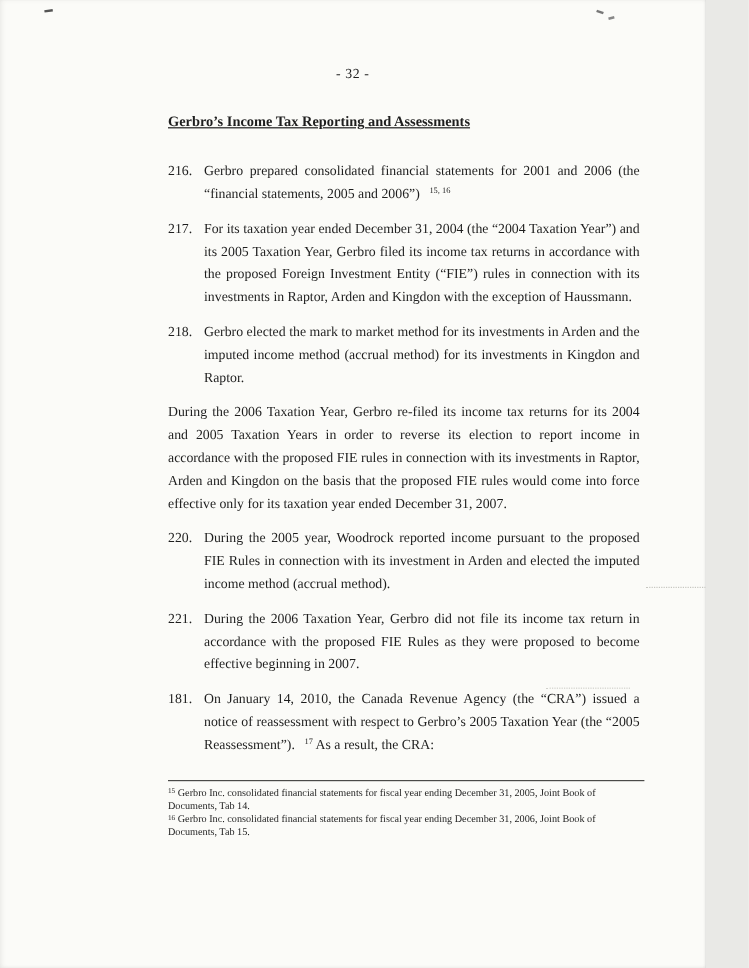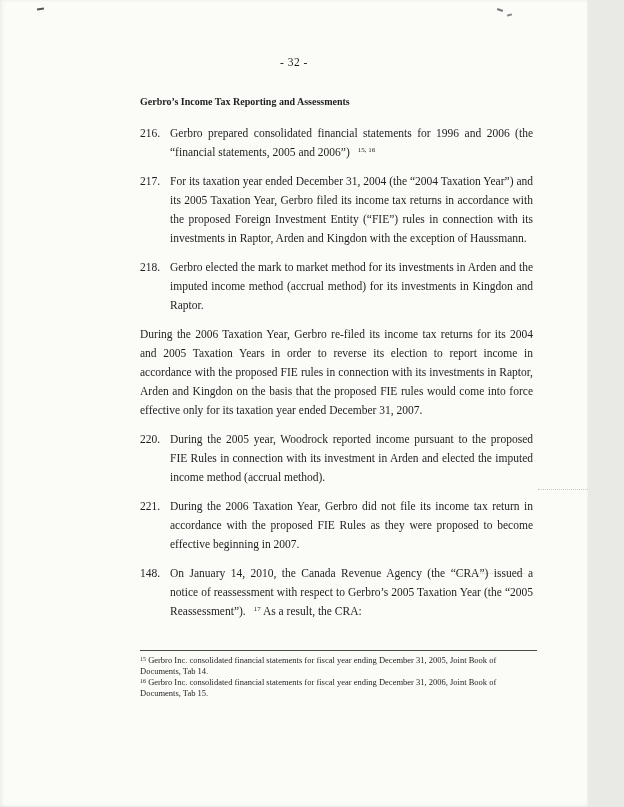--- a/index.html
+++ b/index.html
@@ -22,24 +22,25 @@
     top: 56px; left: 0; width: 100%;
     text-align: center;
     font-size: 11.5px;
     letter-spacing: 0.5px;
   }
   .content {
     position: absolute;
     top: 92px; left: 140px; width: 393px;
   }
   .heading {
-    font-size: 10px;
+    font-size: 12px;
     font-weight: bold;
+    text-decoration: underline;
     line-height: 19px;
-    margin: 0 0 13px 0;
+    margin: 0 0 23px 0;
   }
   .para {
     display: flex;
     font-size: 11.5px;
     line-height: 19px;
     margin-bottom: 10px;
     justify-content: space-between;
   }
   .para-num { flex: 0 0 30px; }
   .para-text { flex: 1; text-align: justify; }
@@ -90,21 +91,21 @@
   <div class="scan-dots dots-1"></div>
   <div class="scan-dots dots-2"></div>
 
   <div class="page-number">- 32 -</div>
 
   <div class="content">
     <div class="heading">Gerbro’s Income Tax Reporting and Assessments</div>
     <div id="paragraph-list">
   <div class="para">
     <span class="para-num">216.</span>
-    <span class="para-text"><span class="seg normal">Gerbro prepared consolidated financial statements for 1996 and 2006 (the </span><span class="seg bold">“financial statements, 2005 and 2006”</span><span class="seg normal">)</span><span class="seg sup">15, 16</span></span>
+    <span class="para-text"><span class="seg normal">Gerbro prepared consolidated financial statements for 2001 and 2006 (the </span><span class="seg bold">“financial statements, 2005 and 2006”</span><span class="seg normal">)</span><span class="seg sup">15, 16</span></span>
   </div>
 
   <div class="para">
     <span class="para-num">217.</span>
     <span class="para-text"><span class="seg normal">For its taxation year ended December 31, 2004 (the </span><span class="seg bold">“2004 Taxation Year”</span><span class="seg normal">) and its 2005 Taxation Year, Gerbro filed its income tax returns in accordance with the proposed Foreign Investment Entity (</span><span class="seg bold">“FIE”</span><span class="seg normal">) rules in connection with its investments in Raptor, Arden and Kingdon with the exception of Haussmann.</span></span>
   </div>
 
   <div class="para">
     <span class="para-num">218.</span>
     <span class="para-text"><span class="seg normal">Gerbro elected the mark to market method for its investments in Arden and the imputed income method (accrual method) for its investments in Kingdon and Raptor.</span></span>
@@ -118,21 +119,21 @@
     <span class="para-num">220.</span>
     <span class="para-text"><span class="seg normal">During the 2005 year, Woodrock reported income pursuant to the proposed FIE Rules in connection with its investment in Arden and elected the imputed income method (accrual method).</span></span>
   </div>
 
   <div class="para">
     <span class="para-num">221.</span>
     <span class="para-text"><span class="seg normal">During the 2006 Taxation Year, Gerbro did not file its income tax return in accordance with the proposed FIE Rules as they were proposed to become effective beginning in 2007.</span></span>
   </div>
 
   <div class="para">
-    <span class="para-num">148.</span>
+    <span class="para-num">181.</span>
     <span class="para-text"><span class="seg normal">On January 14, 2010, the Canada Revenue Agency (the </span><span class="seg bold">“CRA”</span><span class="seg normal">) issued a notice of reassessment with respect to Gerbro’s 2005 Taxation Year (the </span><span class="seg bold">“2005 Reassessment”</span><span class="seg normal">).</span><span class="seg sup">17</span><span class="seg normal"> As a result, the CRA:</span></span>
   </div>
 </div>
   </div>
 
   <div class="footnotes">
     <div class="fn-rule"></div>
     <div id="footnote-list">
   <div class="footnote"><span class="fn-marker">15</span><span class="fn-text"> Gerbro Inc. consolidated financial statements for fiscal year ending December 31, 2005, Joint Book of Documents, Tab 14.</span></div>
 

